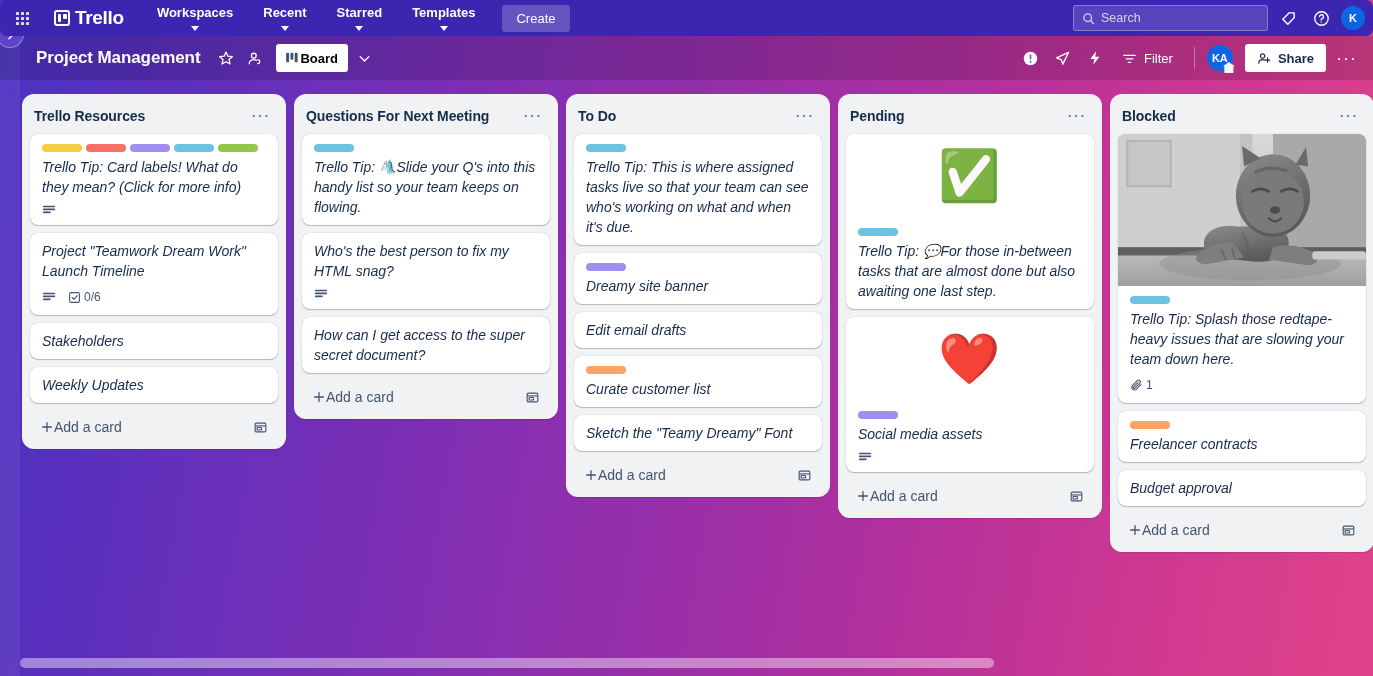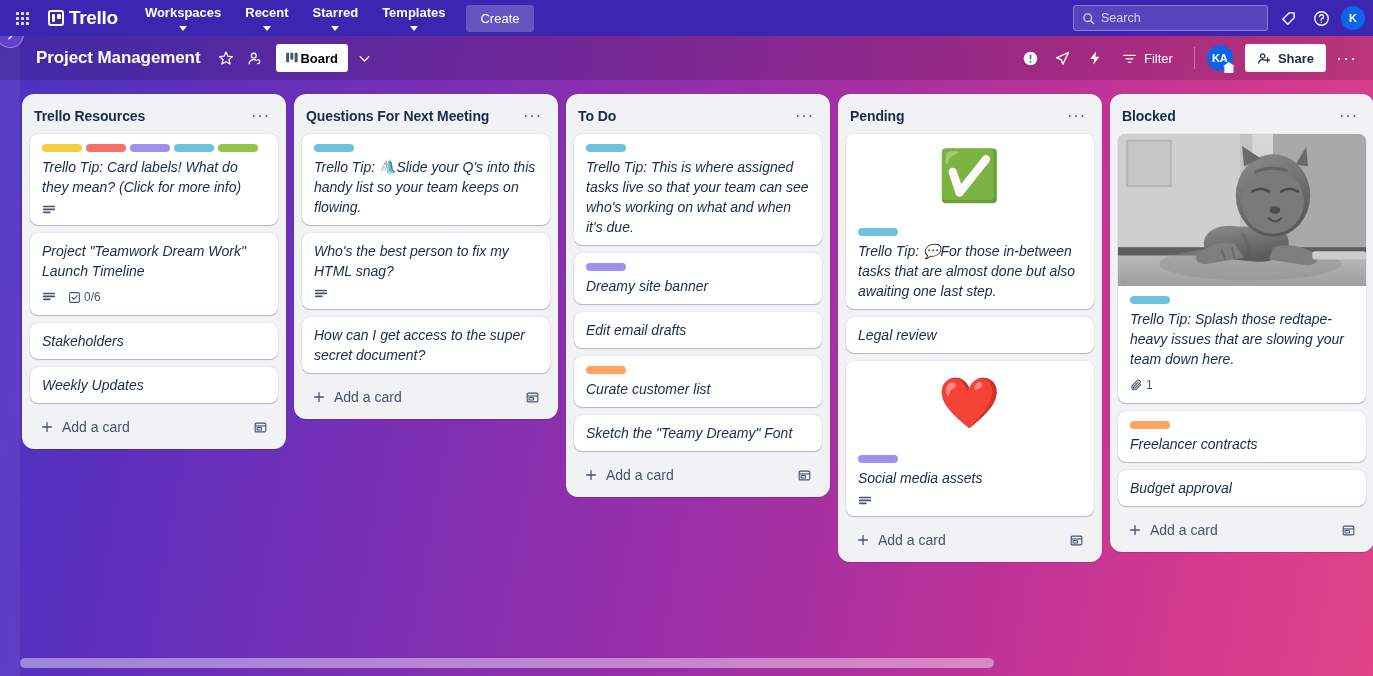--- a/index.html
+++ b/index.html
@@ -9,22 +9,22 @@
     -webkit-font-smoothing: antialiased;
   }
   body {
     background: linear-gradient(100deg, #4b32c3 0%, #5b30bd 12%, #7b2fb5 32%, #9a2fa8 52%, #b8319a 70%, #d2398f 86%, #e04389 100%);
     position: relative;
   }
 
   
   .topnav {
     height: 36px; background: #3a26b0;
-    display: flex; align-items: center; gap: 6px;
-    padding: 0 10px 0 8px; position: relative; z-index: 30;
+    display: flex; align-items: center; gap: 12px;
+    padding: 0 10px 0 8px; position: relative; z-index: 30; border-radius: 7px;
   }
   .nav-grid { width: 28px; height: 28px; display: flex; align-items: center; justify-content: center; border-radius: 3px; cursor: pointer; }
   .grid-dots { display: grid; grid-template-columns: repeat(3, 3px); grid-template-rows: repeat(3, 3px); gap: 2px; }
   .grid-dots i { background: #dcd8f5; width: 3px; height: 3px; border-radius: 0.5px; display: block; }
   .brand { display: flex; align-items: center; gap: 5px; margin-left: 6px; margin-right: 12px; cursor: pointer; }
   .brand-mark {
     width: 16px; height: 16px; border-radius: 3px; border: 2px solid #fff;
     position: relative; flex: none;
   }
   .brand-mark::before { content: ""; position: absolute; left: 1.5px; top: 1.5px; width: 3.5px; height: 8px; background: #fff; border-radius: 1px; }
@@ -138,21 +138,21 @@
     height: 152px; margin: 0 -12px 8px -12px; position: relative; overflow: hidden;
     background: #9a9a9a;
   }
   .cover-img svg { display: block; width: 100%; height: 100%; }
 
   .add-card {
     display: flex; align-items: center; justify-content: space-between;
     padding: 8px 10px 6px 10px; margin-top: 8px; border-radius: 8px;
     color: #44546f; font-size: 14px; cursor: pointer; margin-right: 4px;
   }
-  .add-left { display: flex; align-items: center; gap: 8px; }
+  .add-left { display: flex; align-items: center; }
 
   
   .hscroll {
     position: absolute; left: 20px; bottom: 8px; height: 10px; width: 974px;
     background: rgba(255,255,255,0.42); border-radius: 5px; cursor: pointer; z-index: 18;
   }
 
   svg { display: block; }
 </style>
 </head>
@@ -463,23 +463,20 @@
       </div>
       <div class="cards">
         <div class="card has-cover">
           <div class="cover-emoji">
             <span>✅</span>
           </div>
           <div class="labels">
             <span class="label" style="background:#6cc3e0"></span>
           </div>
           <div class="card-title">Trello Tip: 💬For those in-between tasks that are almost done but also awaiting one last step.</div>
-        </div>
-        <div class="card">
-          <div class="card-title">Legal review</div>
         </div>
         <div class="card has-cover">
           <div class="cover-emoji">
             <span>❤️</span>
           </div>
           <div class="labels">
             <span class="label" style="background:#9f8fef"></span>
           </div>
           <div class="card-title">Social media assets</div>
           <div class="badges">

